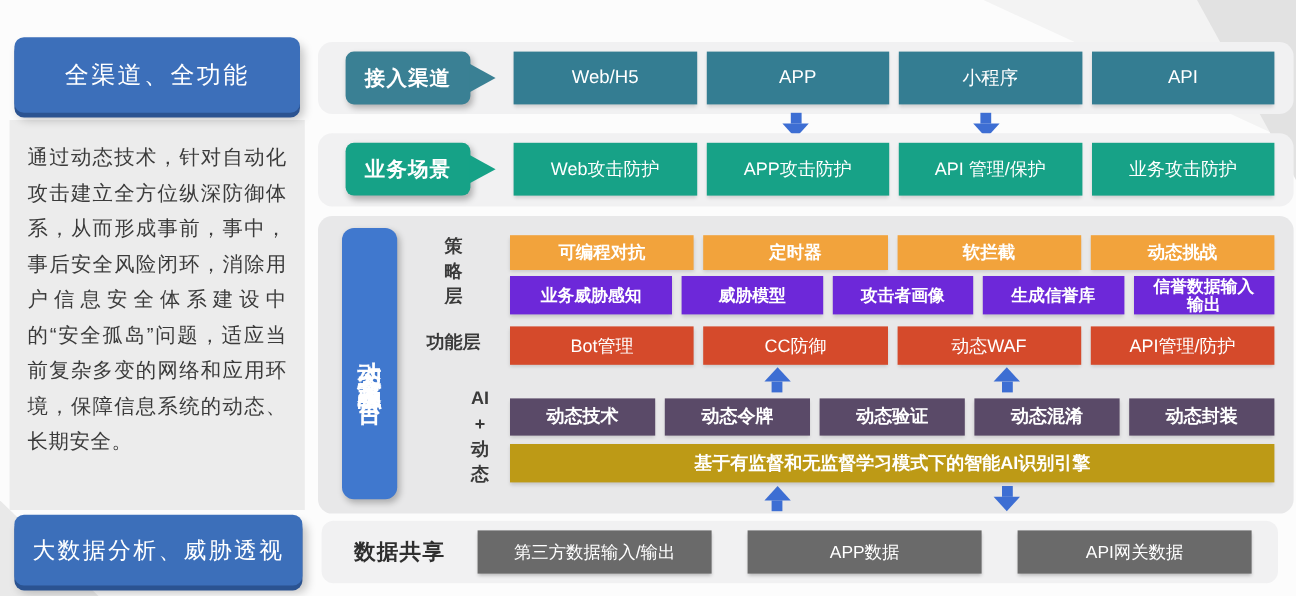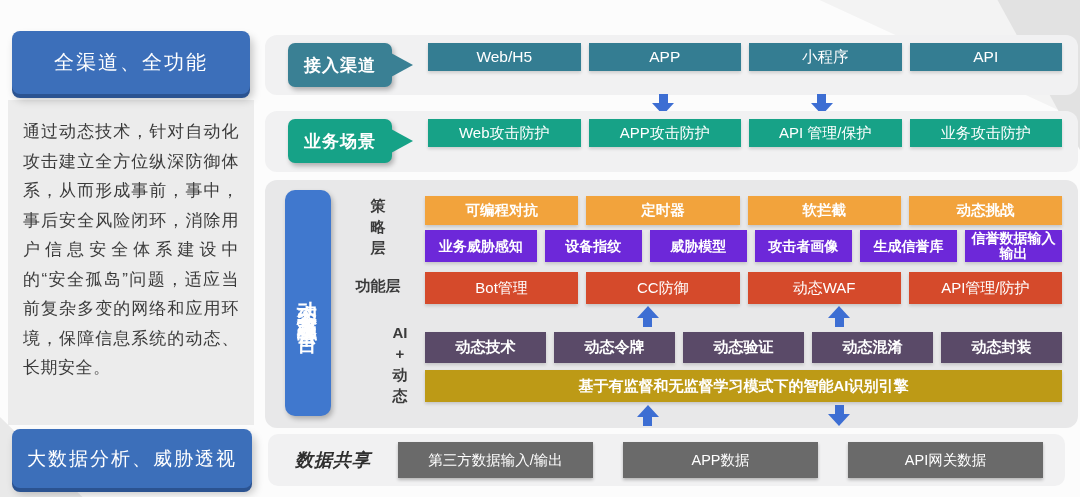--- a/index.html
+++ b/index.html
@@ -52,21 +52,21 @@
     letter-spacing:1px; display:flex; align-items:center; justify-content:center;
     box-shadow:2px 3px 5px rgba(0,0,0,.28);
   }
   .tag::after { content:""; position:absolute; left:99%; top:50%;
     transform:translateY(-50%); width:0; height:0;
     border-top:12px solid transparent; border-bottom:12px solid transparent; }
   .tag-teal { background:#3a8094; } .tag-teal::after { border-left:22px solid #3a8094; }
   .tag-green { background:#16a287; } .tag-green::after { border-left:22px solid #16a287; }
 
   .band-boxes {
-    position:absolute; left:163px; right:16px; top:8px; height:28px;
+    position:absolute; left:163px; right:16px; top:8px; height:44px;
     display:flex; gap:8px;
   }
   .row > div {
     flex:1; display:flex; align-items:center; justify-content:center;
     color:#fff; text-align:center; white-space:pre-line;
     box-shadow:0 2px 3px rgba(0,0,0,.15);
   }
   .row { display:flex; }
   .band-access .row > div { background:#347d92; font-size:15.5px; }
   .band-scenario .row > div { background:#17a287; font-size:15px; }
@@ -118,21 +118,21 @@
   .row-purple { top:148px; height:31px; }
   .row-purple > div { background:#5a4a68; font-size:15px; font-weight:700; }
   .row-gold { top:186px; height:32px; }
   .row-gold > div { background:#bd9a16; font-size:15px; font-weight:600; }
   .arrows-mid { position:absolute; left:0; right:0; top:122px; height:24px; }
   .arrows-bottom { position:absolute; left:0; right:0; top:221px; height:25px; }
 
   
   .ds-label {
     width:130px; flex:none; text-align:center;
-    color:#2f2f2f; font-size:18px; font-weight:700; letter-spacing:1px;font-style:italic;
+    color:#2f2f2f; font-size:18px; font-weight:700; letter-spacing:1px;
   }
   .ds-boxes { flex:1; display:flex; gap:30px; margin-right:22px; height:36px; }
   .ds-boxes > div { background:#6a6a6a; font-size:14.5px;
     box-shadow:0 2px 3px rgba(0,0,0,.25); }
 </style>
 </head>
 <body>
 
 <div class="deco deco-tr-light"></div>
 <div class="deco deco-tr-dark"></div>
@@ -179,21 +179,20 @@
 态</div>
   <div class="pt-rows">
     <div class="pt-row row row-orange">
         <div>可编程对抗</div>
         <div>定时器</div>
         <div>软拦截</div>
         <div>动态挑战</div>
       </div>
     <div class="pt-row row row-blue">
         <div>业务威胁感知</div>
-        <div>设备指纹</div>
         <div>威胁模型</div>
         <div>攻击者画像</div>
         <div>生成信誉库</div>
         <div>信誉数据输入
 输出</div>
       </div>
     <div class="pt-row row row-red">
         <div>Bot管理</div>
         <div>CC防御</div>
         <div>动态WAF</div>

